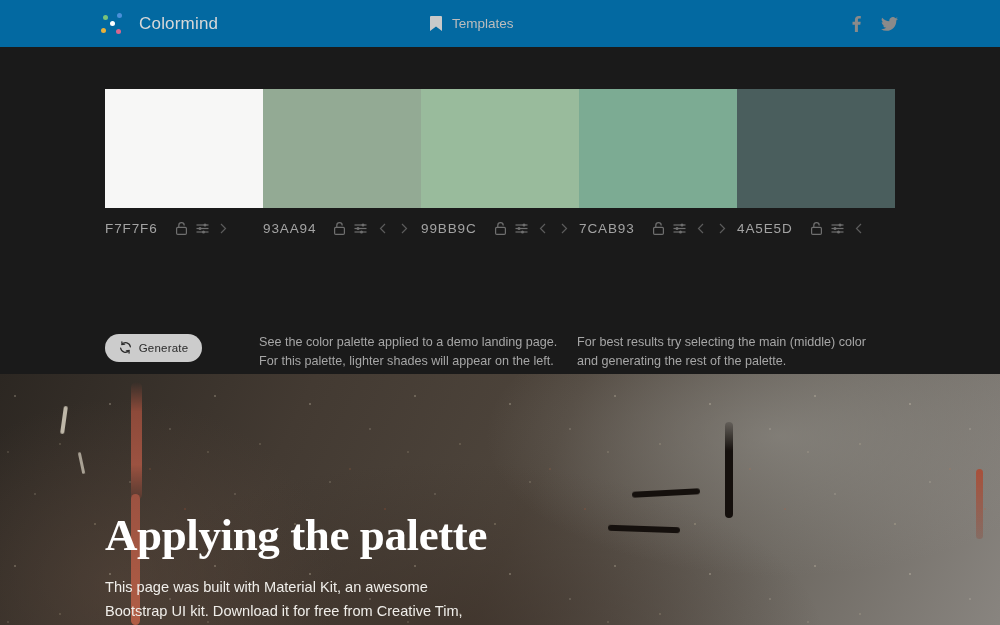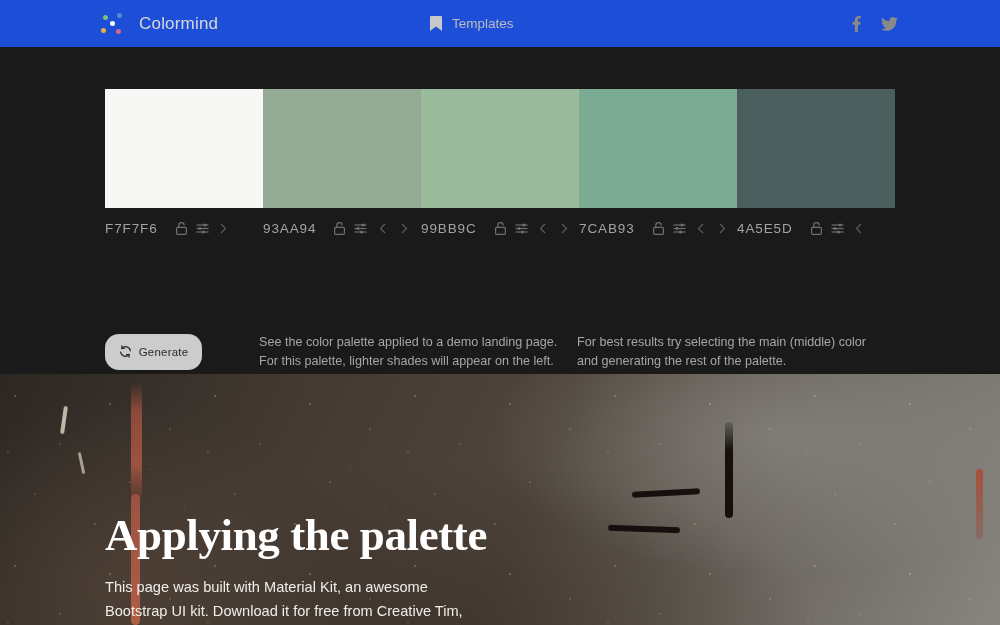--- a/index.html
+++ b/index.html
@@ -12,21 +12,21 @@
     font-family: "Liberation Sans", sans-serif;
     -webkit-font-smoothing: antialiased;
   }
 
   
   .header {
     position: absolute;
     top: 0; left: 0;
     width: 1000px;
     height: 47px;
-    background: #1d4ed8;
+    background: #0369a1;
     display: flex;
     align-items: center;
   }
 
   .brand {
     position: absolute;
     left: 100px;
     display: flex;
     align-items: center;
     gap: 11px;
@@ -151,21 +151,21 @@
   
   .info-row {
     position: absolute;
     left: 0; top: 240px;
     width: 1000px;
     height: 60px;
   }
   .generate-btn {
     position: absolute;
     left: 105px; top: 47px;
-    width: 97px; height: 36px;
+    width: 97px; height: 28px;
     background: #cccccc;
     border: none;
     border-radius: 14px;
     color: #2b2b2b;
     font-size: 11.5px;
     font-family: "Liberation Sans", sans-serif;
     display: flex;
     align-items: center;
     justify-content: center;
     gap: 7px;

